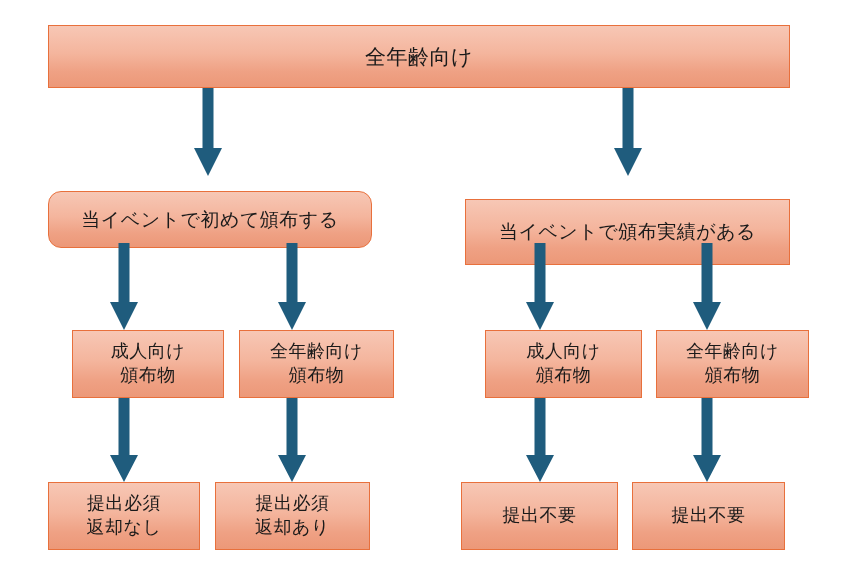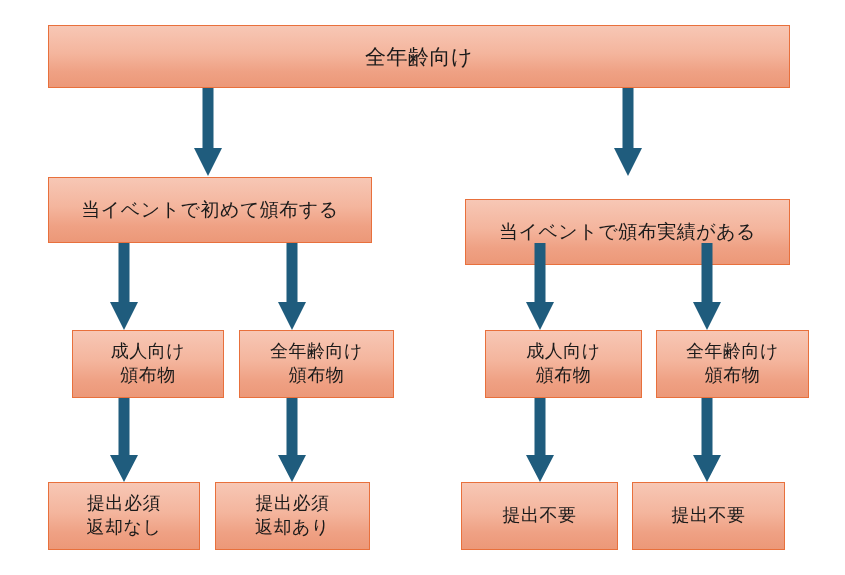--- a/index.html
+++ b/index.html
@@ -62,21 +62,21 @@
     <svg width="32" height="89" viewBox="0 0 32 89">
       <path d="M10.5 0 L21.5 0 L21.5 60 L30 60 L16 88 L2 60 L10.5 60 Z" fill="#1F5C7D"></path>
     </svg>
   </div>
   <div class="arrow" style="left:612px; top:88px; width:32px; height:89px;">
     <svg width="32" height="89" viewBox="0 0 32 89">
       <path d="M10.5 0 L21.5 0 L21.5 60 L30 60 L16 88 L2 60 L10.5 60 Z" fill="#1F5C7D"></path>
     </svg>
   </div>
 
-  <div class="node node-cond" style="left:48px; top:177px; width:324px; height:66px;">当イベントで初めて頒布する</div>
+  <div class="node node-cond" style="left:48px; top:191px; width:324px; height:57px;border-radius:13px;">当イベントで初めて頒布する</div>
   <div class="node node-cond" style="left:465px; top:177px; width:325px; height:66px;margin-top:22px;">当イベントで頒布実績がある</div>
 
   <div class="arrow" style="left:108px; top:243px; width:32px; height:88px;">
     <svg width="32" height="88" viewBox="0 0 32 88">
       <path d="M10.5 0 L21.5 0 L21.5 59 L30 59 L16 87 L2 59 L10.5 59 Z" fill="#1F5C7D"></path>
     </svg>
   </div>
   <div class="arrow" style="left:276px; top:243px; width:32px; height:88px;">
     <svg width="32" height="88" viewBox="0 0 32 88">
       <path d="M10.5 0 L21.5 0 L21.5 59 L30 59 L16 87 L2 59 L10.5 59 Z" fill="#1F5C7D"></path>

